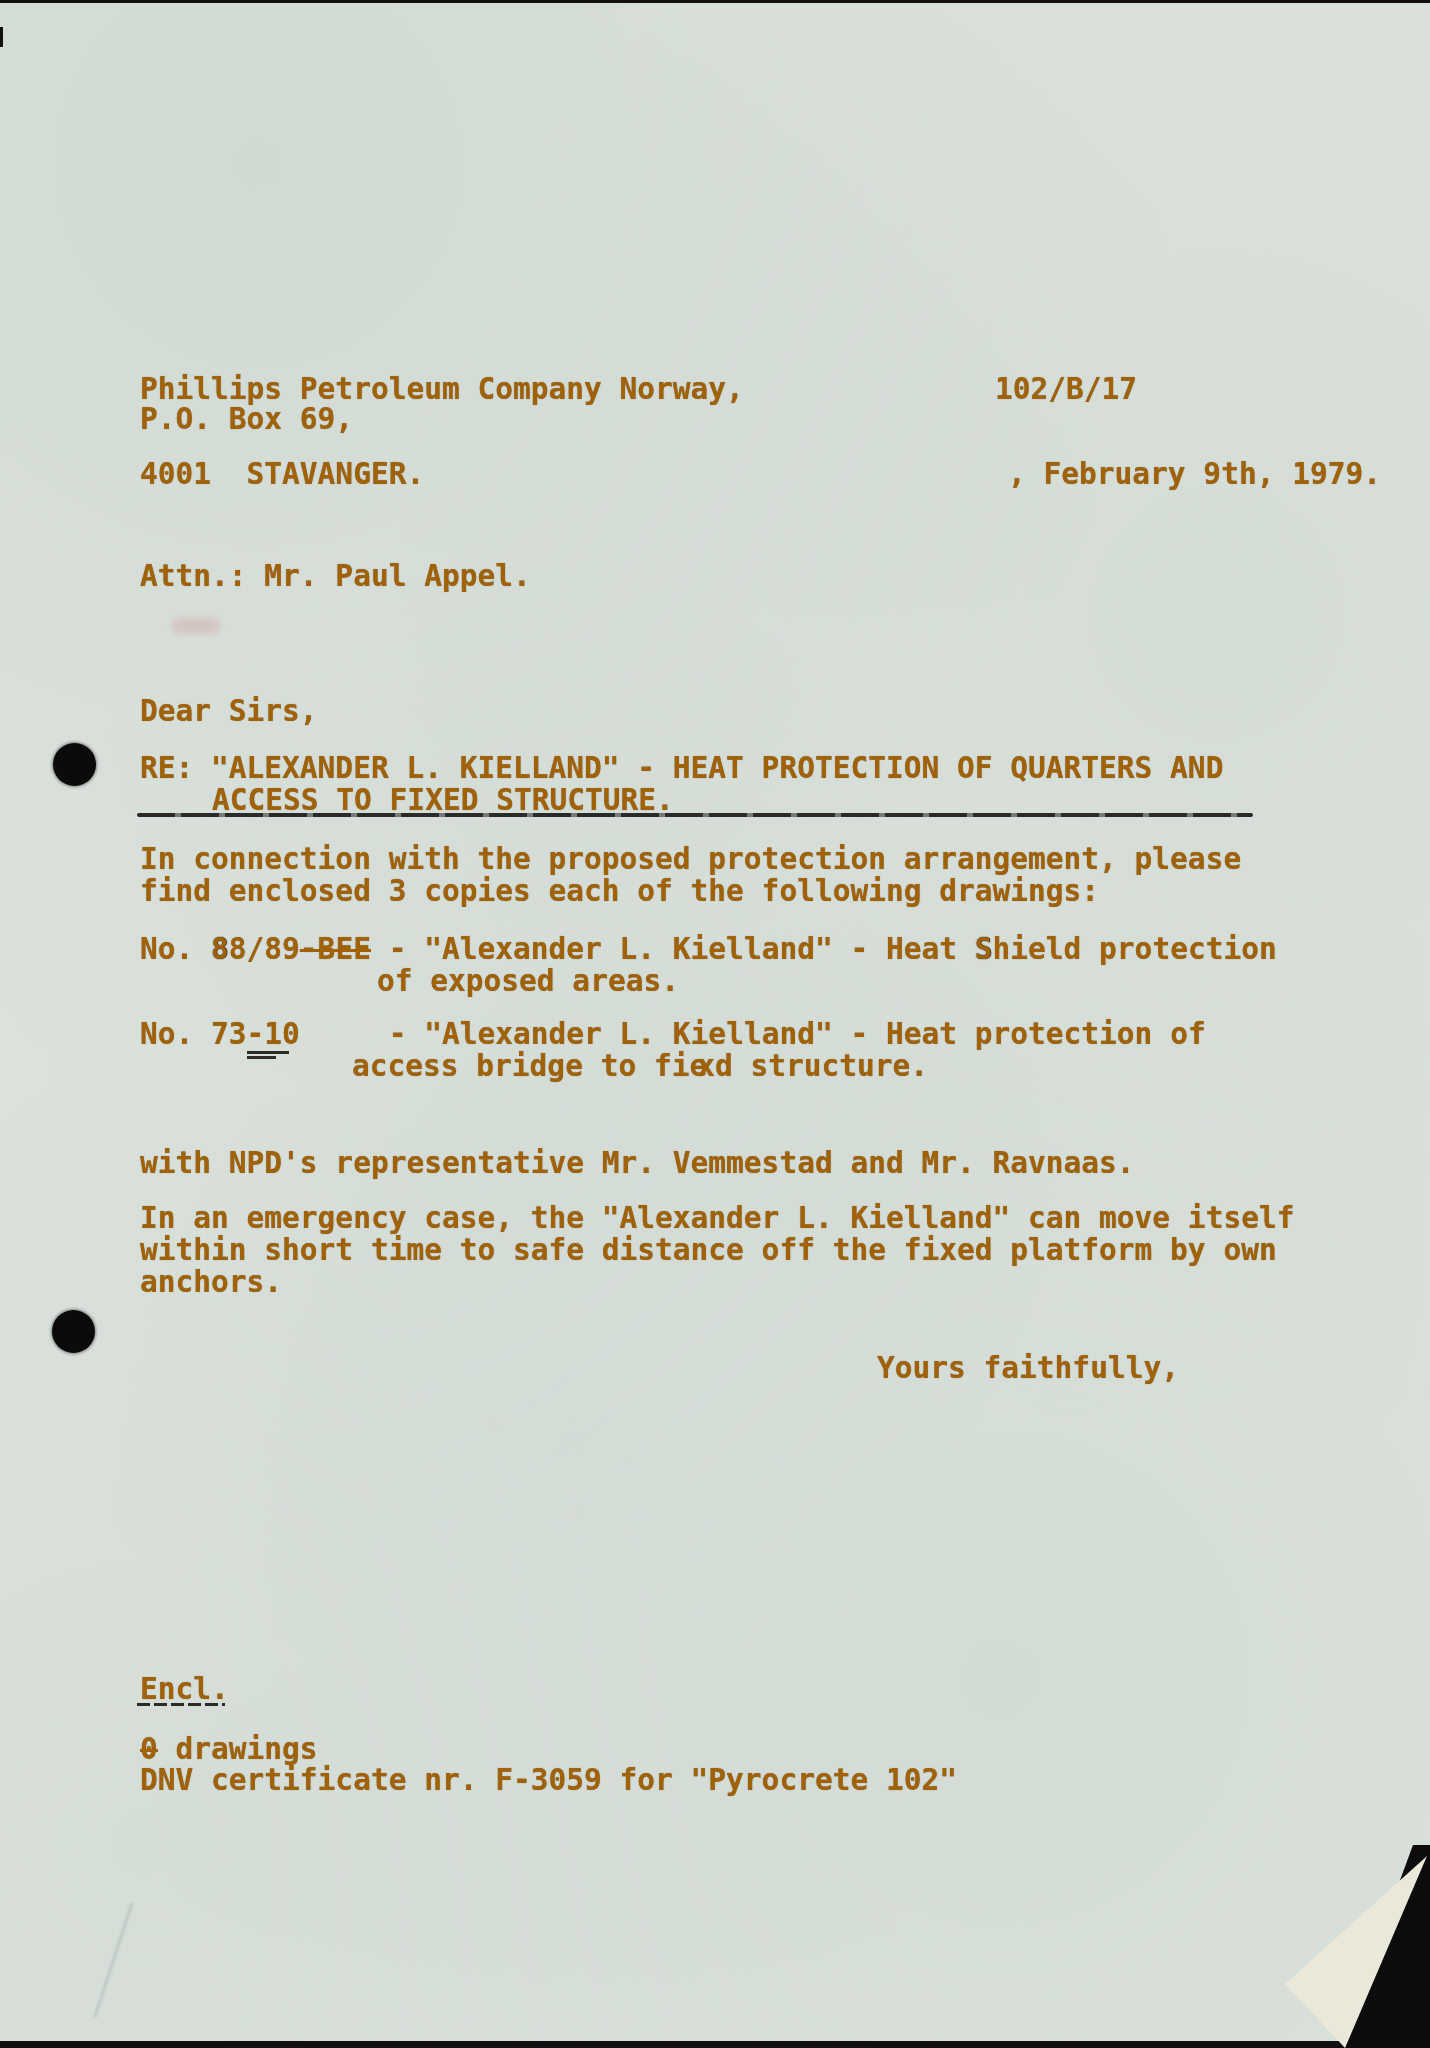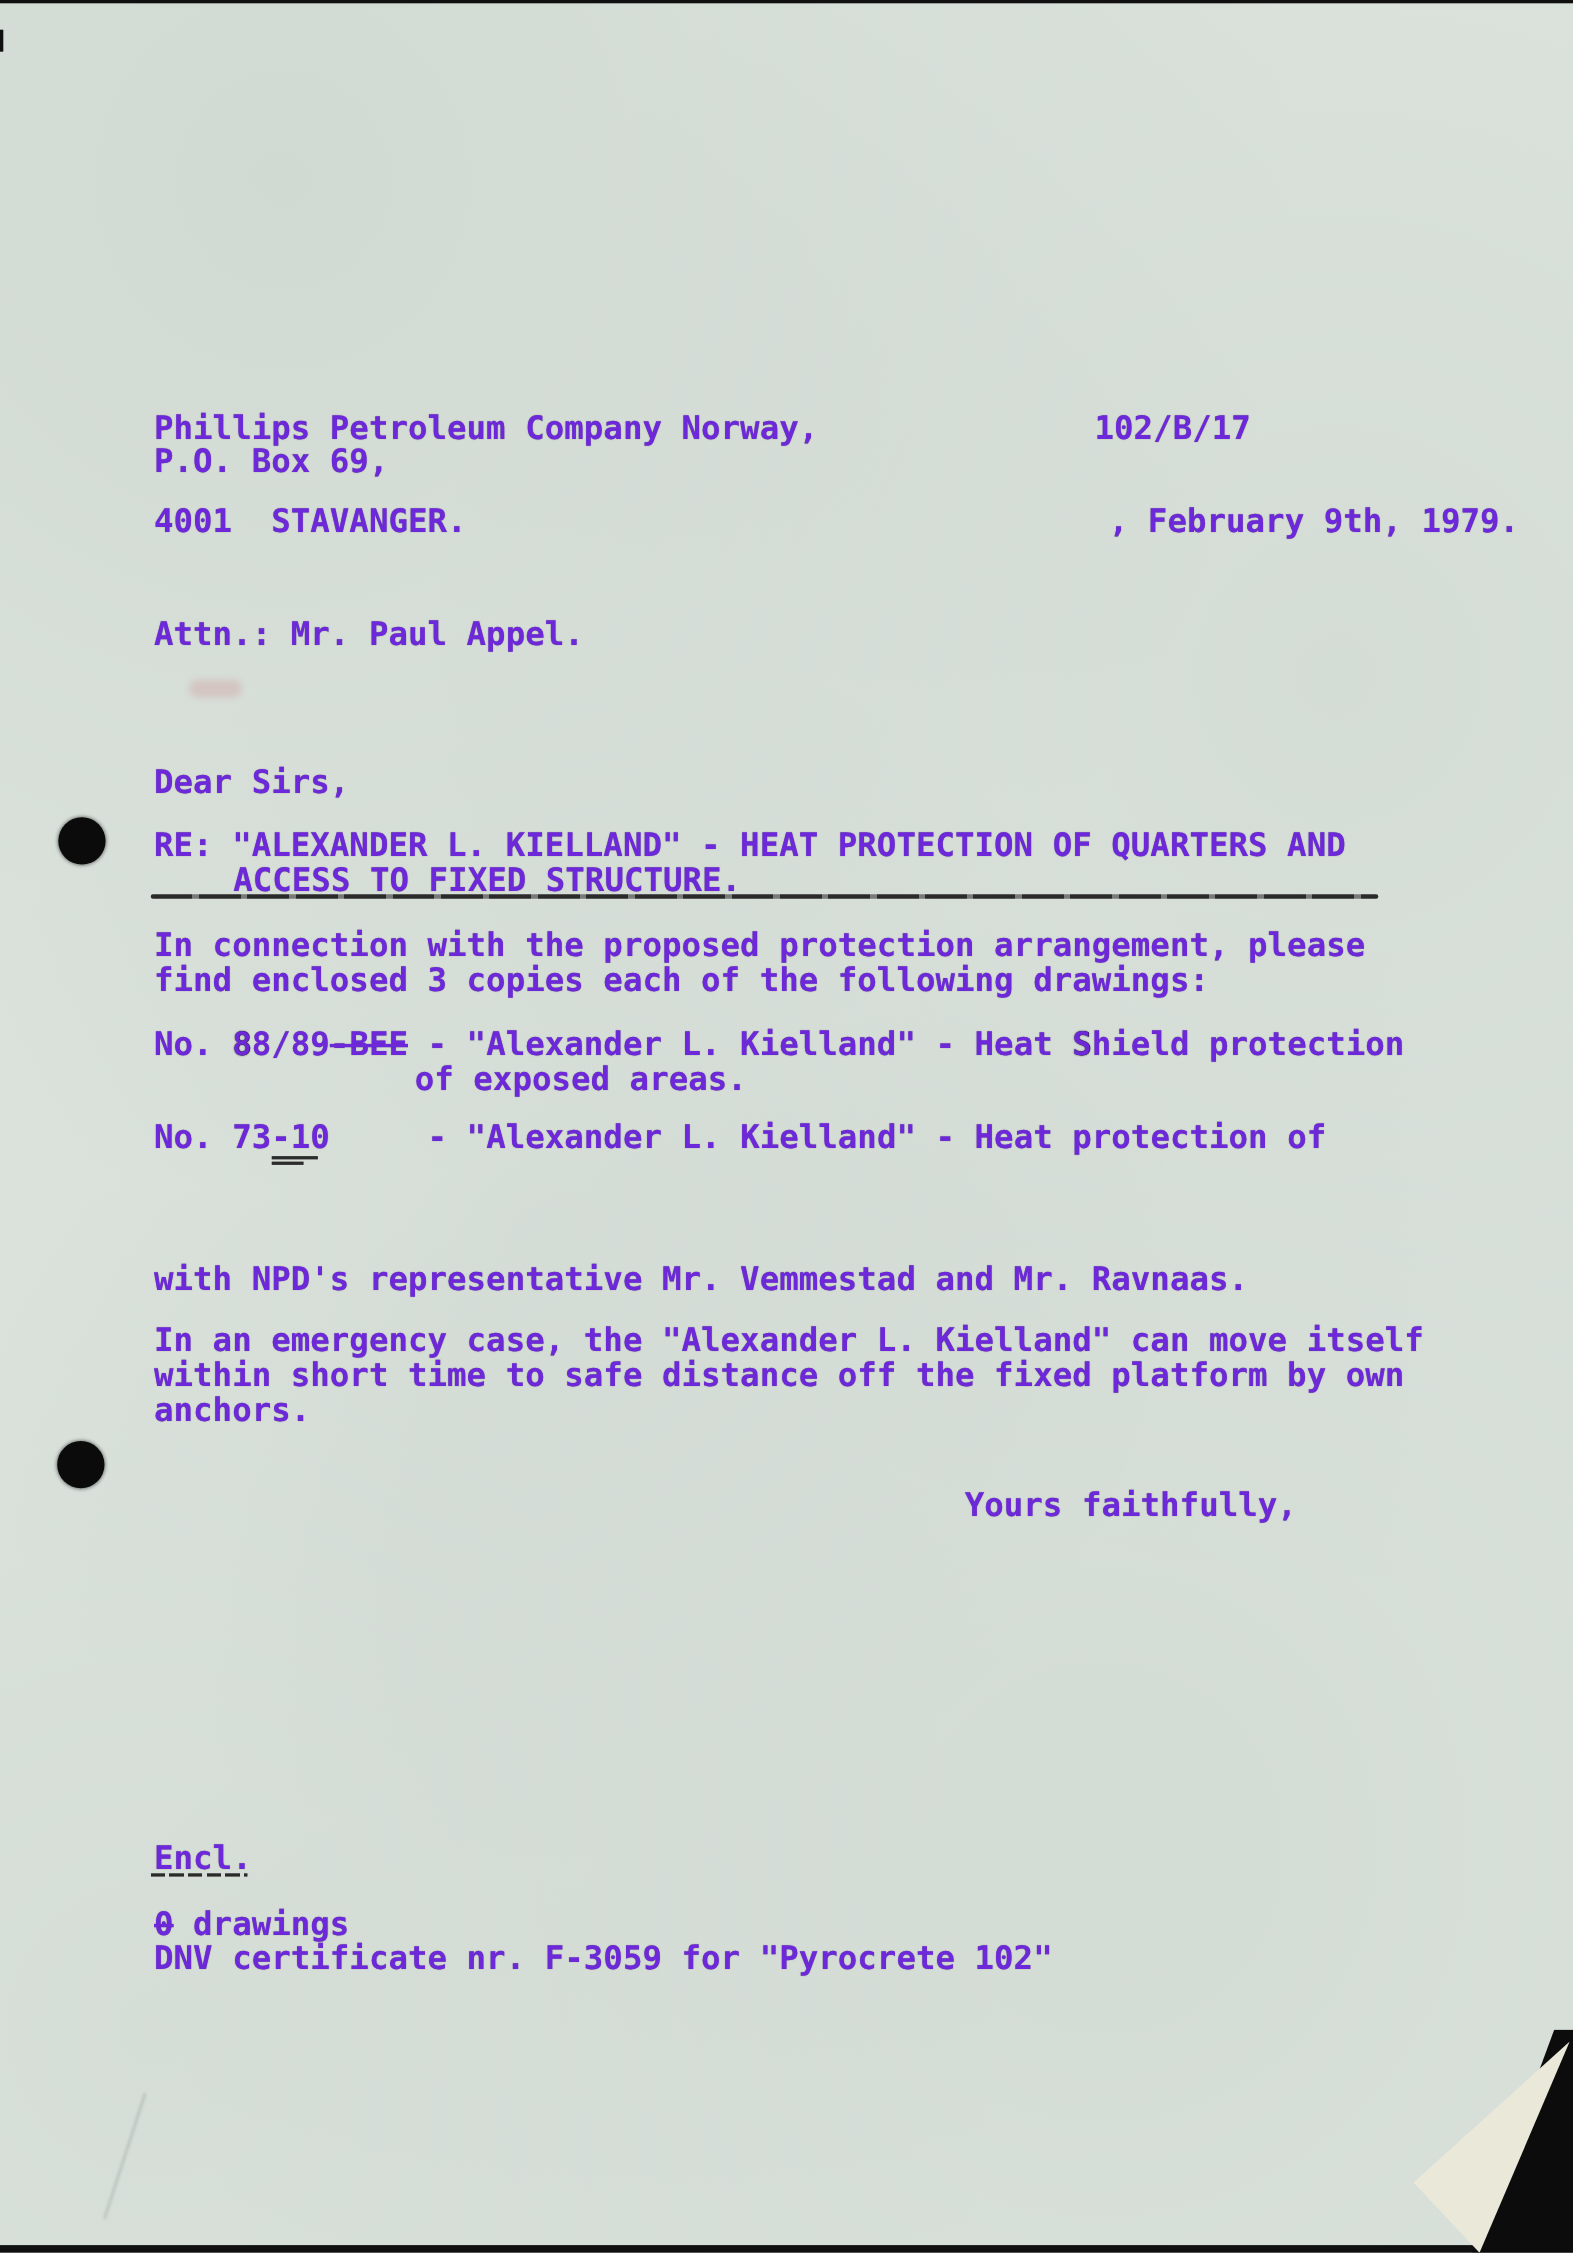--- a/index.html
+++ b/index.html
@@ -3,21 +3,21 @@
 <meta charset="utf-8">
 <style>
   html,body{margin:0;padding:0;background:#111;}
   .page{
     position:relative;
     width:1430px;height:2048px;
     background:#dce3dd;
     overflow:hidden;
     font-family:"DejaVu Sans Mono","Liberation Mono",monospace;
     font-weight:bold;
-    color:#6d28d9;
+    color:#a16207;
   }
   
   .page::before{
     content:"";
     position:absolute;inset:0;
     background-image:
       radial-gradient(circle at 18% 8%,  rgba(115,132,122,.10), transparent 42%),
       radial-gradient(circle at 85% 30%, rgba(115,132,122,.07), transparent 45%),
       radial-gradient(circle at 35% 55%, rgba(108,126,116,.06), transparent 40%),
       radial-gradient(circle at 70% 82%, rgba(108,126,116,.08), transparent 45%),
@@ -100,20 +100,21 @@
 
   <div class="line" style="left:140px;top:845px;">In connection with the proposed protection arrangement, please</div>
   <div class="line" style="left:140px;top:877px;">find enclosed 3 copies each of the following drawings:</div>
 
   <div class="line" style="left:140px;top:935px;"><span>No. </span><span class="dk">8</span><span>8/89</span><span class="strike">-BEE</span><span> - "Alexander L. Kielland" - Heat </span><span class="dk">S</span><span>hield protection</span></div>
   <div class="line" style="left:352px;top:967px;margin-left:25px;">of exposed areas.</div>
 
   <div class="line" style="left:140px;top:1020px;"><span>No. 73</span><span>-10</span><span>     - "Alexander L. Kielland" - Heat protection of</span></div>
   <div class="mark" style="left:247px;top:1051px;width:42px;height:3px;"></div>
   <div class="mark" style="left:247px;top:1056px;width:29px;height:3px;"></div>
+  <div class="line" style="left:352px;top:1052px;"><span>access bridge to fi</span><span class="squish">ex</span><span>d structure.</span></div>
 
   <div class="line" style="left:140px;top:1149px;">with NPD's representative Mr. Vemmestad and Mr. Ravnaas.</div>
 
   <div class="line" style="left:140px;top:1204px;">In an emergency case, the "Alexander L. Kielland" can move itself</div>
   <div class="line" style="left:140px;top:1236px;">within short time to safe distance off the fixed platform by own</div>
   <div class="line" style="left:140px;top:1268px;">anchors.</div>
 
   <div class="line" style="left:877px;top:1354px;">Yours faithfully,</div>
 
   <div class="line" style="left:140px;top:1675px;">Encl.</div>

